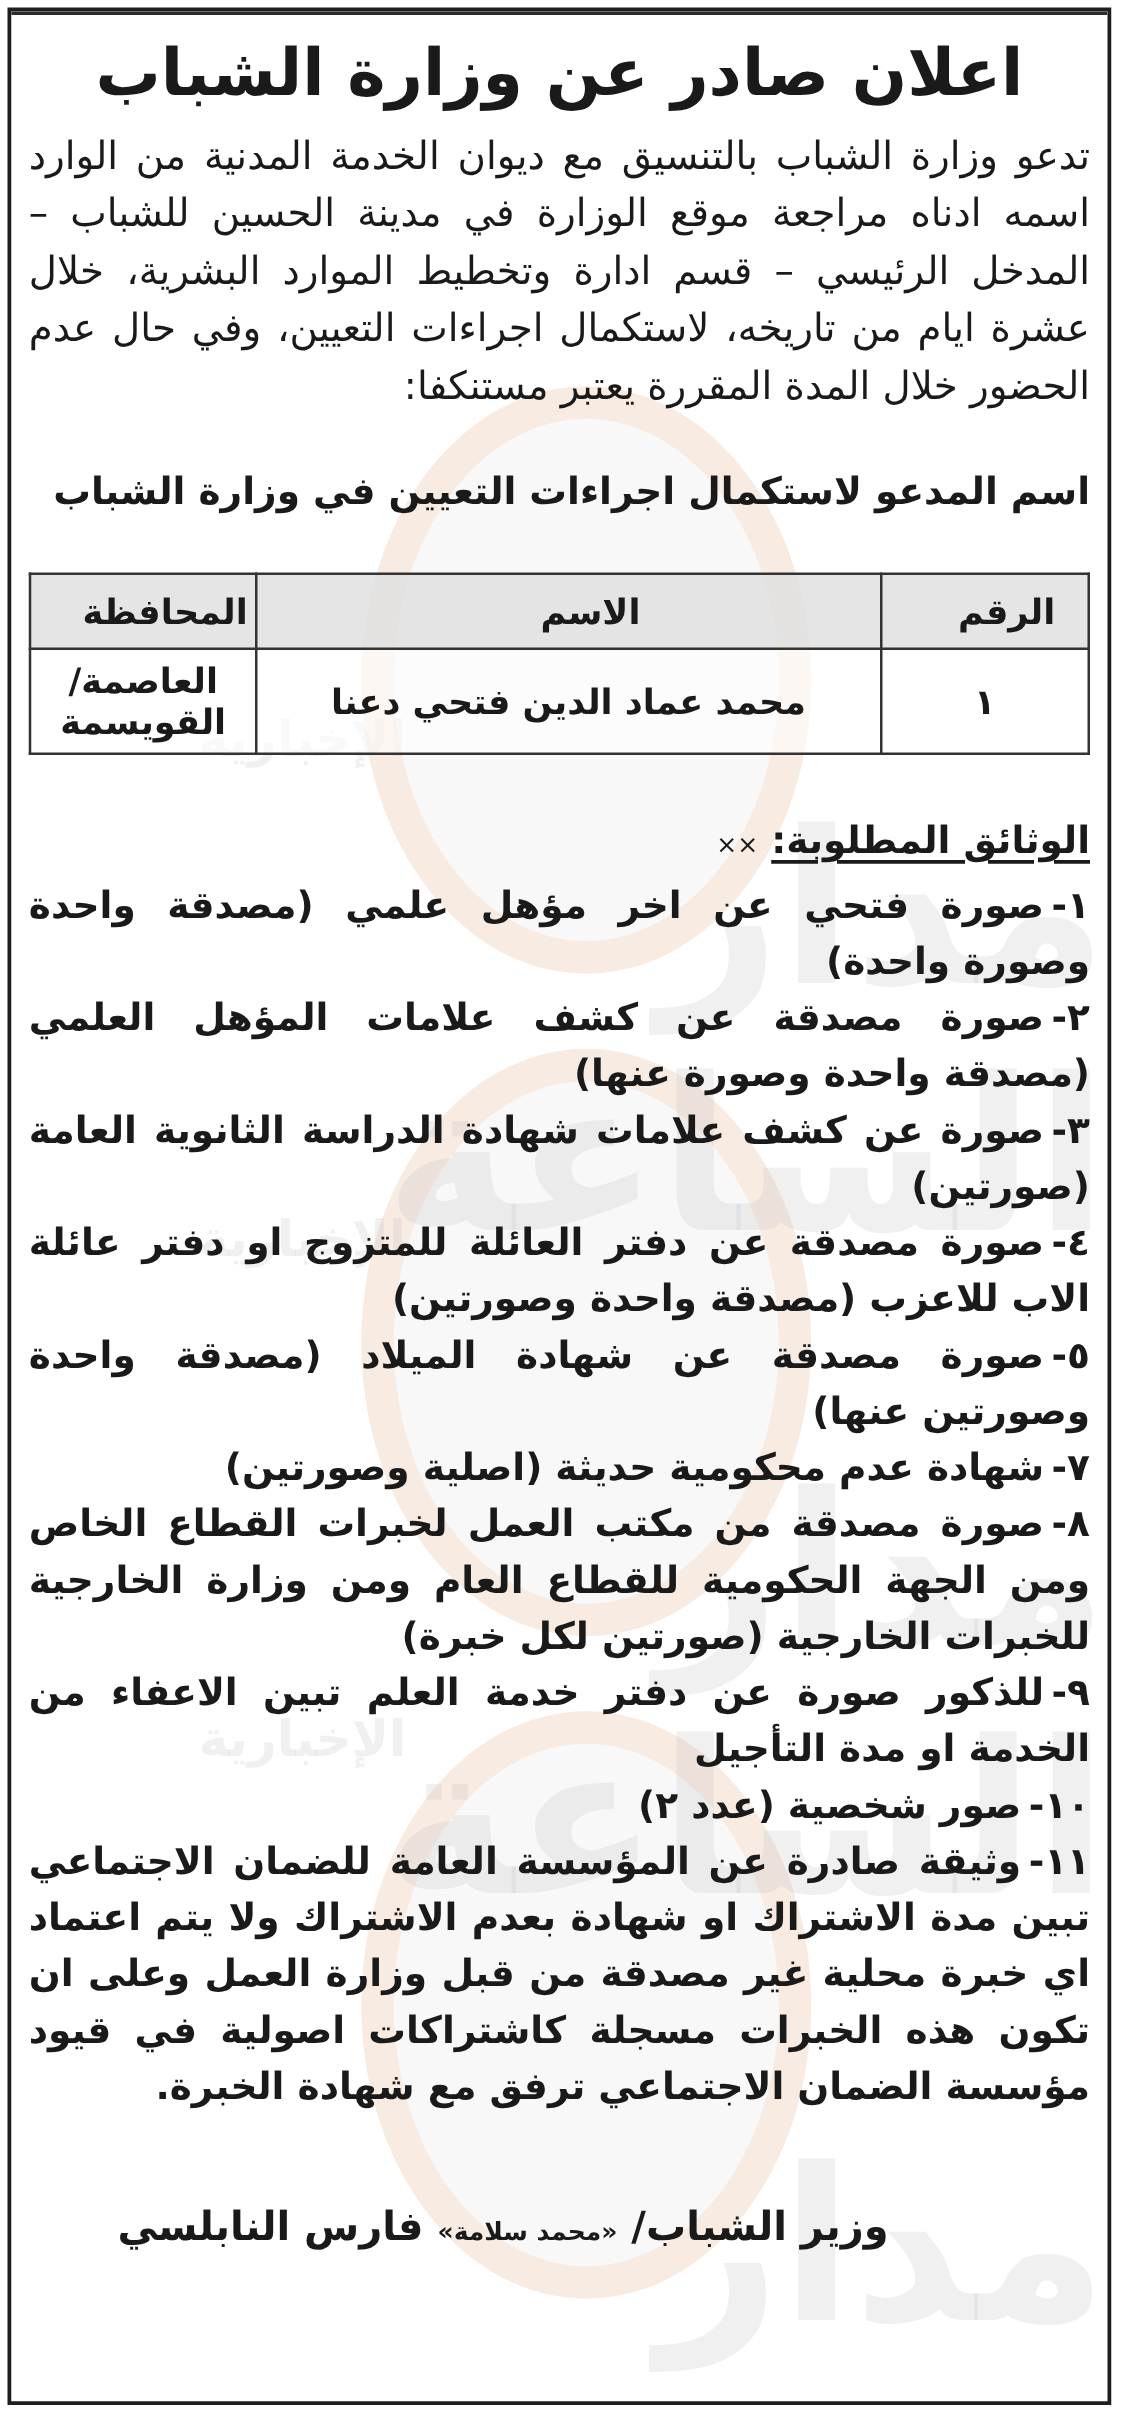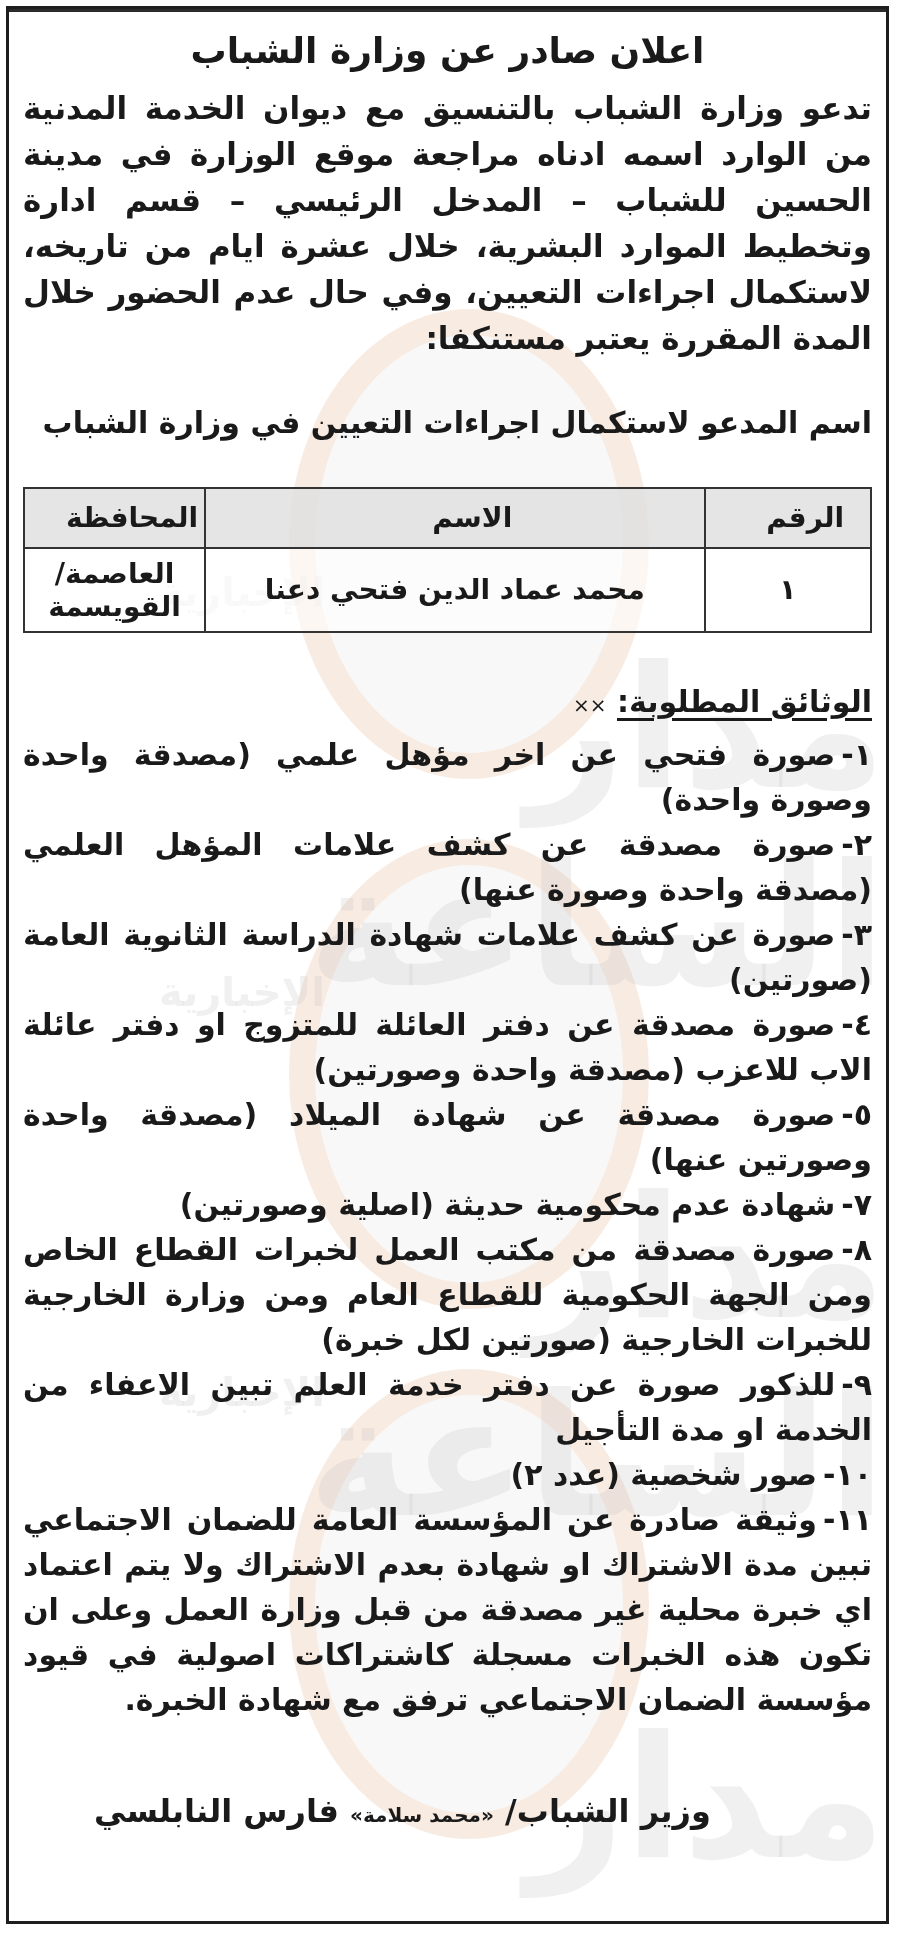--- a/index.html
+++ b/index.html
@@ -18,25 +18,25 @@
   
   .wm { position: absolute; pointer-events: none; z-index: 0; }
   .wm-clock {
     border-radius: 50%; border: 26px solid rgba(245,185,140,0.22);
     background: rgba(235,235,235,0.35); box-sizing: border-box;
   }
   .wm-text { font-family: "DejaVu Sans", sans-serif; font-weight: bold;
     color: rgba(200,200,200,0.28); direction: rtl; }
   .content { position: relative; z-index: 1; padding: 0 14px; }
   .title {
-    text-align: center; font-size: 36px; font-weight: bold; margin: 22px 0 14px 0;
+    text-align: center; font-size: 52px; font-weight: bold; margin: 22px 0 14px 0;
     letter-spacing: 0; line-height: 1.1;
   }
   .para {
-    font-size: 31px; font-weight: bold; line-height: 46px; text-align: justify;
+    font-size: 31px; font-weight: normal; line-height: 46px; text-align: justify;
     text-align-last: right; margin: 0;
   }
   .subhead {
     font-size: 30px; font-weight: bold; margin: 42px 0 44px 0; line-height: 40px;
   }
   table.names {
     width: 100%; border-collapse: collapse; margin: 0 0 48px 0;
     font-size: 28px; font-weight: bold;
   }
   table.names th, table.names td {

